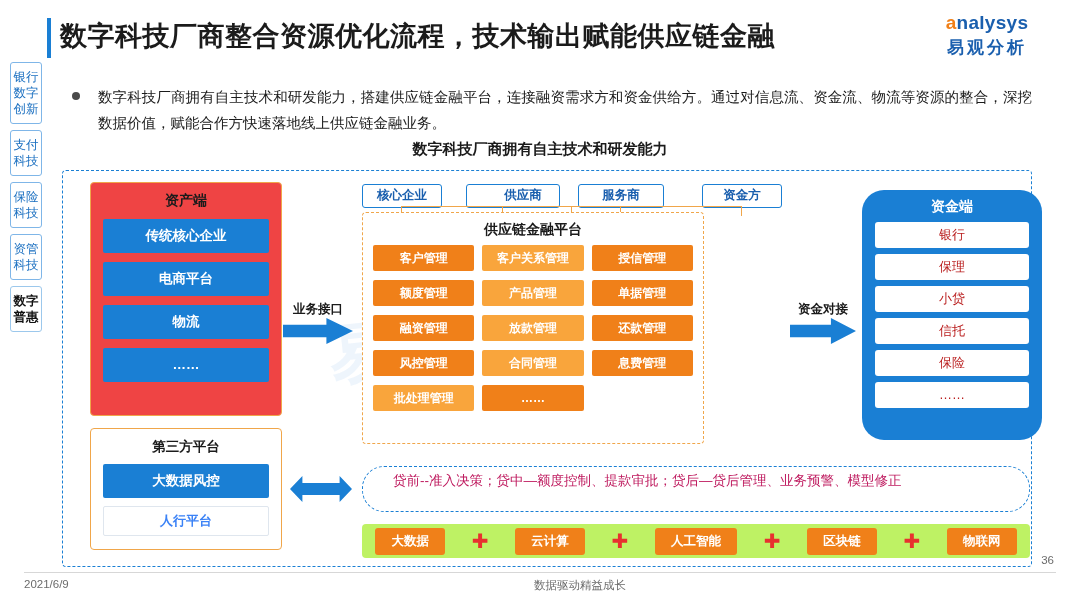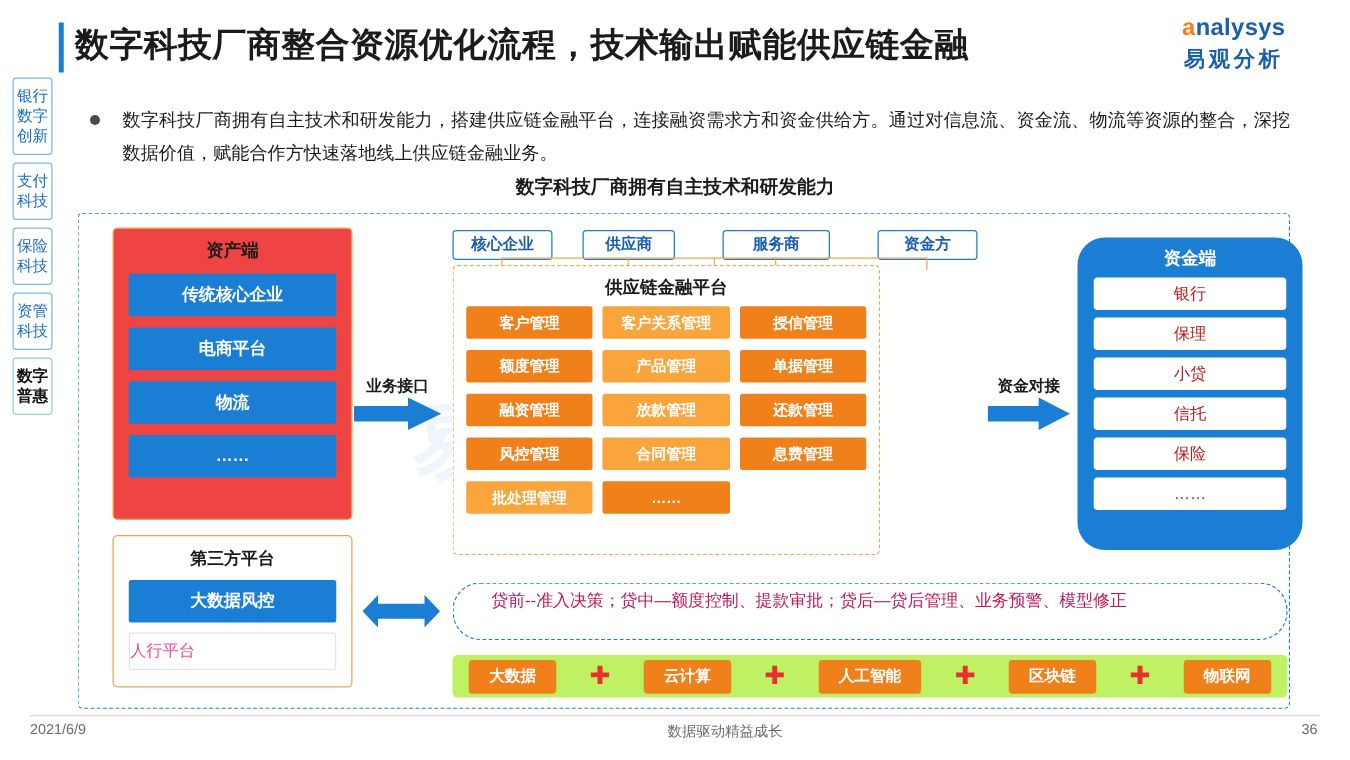--- a/index.html
+++ b/index.html
@@ -80,22 +80,22 @@
     background:#1a7fd4;color:#fff;font-size:13.5px;font-weight:bold;border-radius:2px;
   }
   #third-box{
     position:absolute;left:90px;top:428px;width:190px;height:120px;
     border:1px solid #f0a64a;border-radius:4px;background:#fff;
   }
   #third-title{
     text-align:center;font-size:13.5px;font-weight:bold;color:#1b1b1b;padding-top:9px;
   }
   #third-ghost{
-    margin:8px 12px 0 12px;height:28px;line-height:28px;text-align:left;
-    border:1px solid #dfe6ee;border-radius:2px;color:#ec4899;font-size:13px;background:#fff;
+    margin:8px 12px 0 12px;height:28px;line-height:28px;text-align:center;
+    border:1px solid #dfe6ee;border-radius:2px;color:#3b82f6;font-size:13px;background:#fff;font-weight:bold;
   }
   
   .arrow-right{
     position:absolute;display:flex;align-items:center;
   }
   .arrow-label{
     font-size:12.5px;font-weight:bold;color:#1b1b1b;
     position:absolute;width:100%;text-align:center;top:-17px;left:0;
   }
   .arrow-shape{
@@ -169,21 +169,21 @@
     font-size:66px;font-weight:bold;color:rgba(120,180,230,.13);
     letter-spacing:6px;pointer-events:none;white-space:nowrap;
     transform:rotate(-6deg);
   }
   
   #footer-line{
     position:absolute;left:24px;top:572px;width:1032px;height:1px;background:#d7d7d7;
   }
   #footer-date{position:absolute;left:24px;top:578px;font-size:11.5px;color:#6b6b6b;}
   #footer-center{position:absolute;left:0;top:578px;width:1080px;text-align:center;font-size:11.5px;color:#6b6b6b;padding-left:40px;}
-  #footer-page{position:absolute;right:26px;top:578px;font-size:11.5px;color:#6b6b6b;}
+  #footer-page{position:absolute;right:26px;top:554px;font-size:11.5px;color:#6b6b6b;}
   
   .conn{position:absolute;background:#f0a64a;}
 </style>
 </head>
 <body>
 
 <div id="header">
   <div id="title-bar"></div>
   <div id="page-title">数字科技厂商整合资源优化流程，技术输出赋能供应链金融</div>
   <div id="logo">
@@ -228,21 +228,21 @@
 <div class="arrow-right" style="left:283px;top:318px;width:70px;">
   <div class="arrow-label">业务接口</div>
   <div class="arrow-shape"></div>
 </div>
 
 <div id="dbl-arrow">
   <div class="shape"></div>
 </div>
 
 <div class="role-tag" style="left:362px;top:184px;width:78px;">核心企业</div>
-<div class="role-tag" style="left:466px;top:184px;width:72px;">供应商</div>
+<div class="role-tag" style="left:466px;top:184px;width:72px;padding-left:20px;">供应商</div>
 <div class="role-tag" style="left:578px;top:184px;width:84px;">服务商</div>
 <div class="role-tag" style="left:702px;top:184px;width:78px;">资金方</div>
 
 <div class="conn" style="left:401px;top:206px;width:1px;height:10px;"></div>
 <div class="conn" style="left:502px;top:206px;width:1px;height:10px;"></div>
 <div class="conn" style="left:620px;top:206px;width:1px;height:10px;"></div>
 <div class="conn" style="left:741px;top:206px;width:1px;height:10px;"></div>
 <div class="conn" style="left:401px;top:206px;width:340px;height:1px;"></div>
 <div class="conn" style="left:571px;top:206px;width:1px;height:12px;"></div>
 

